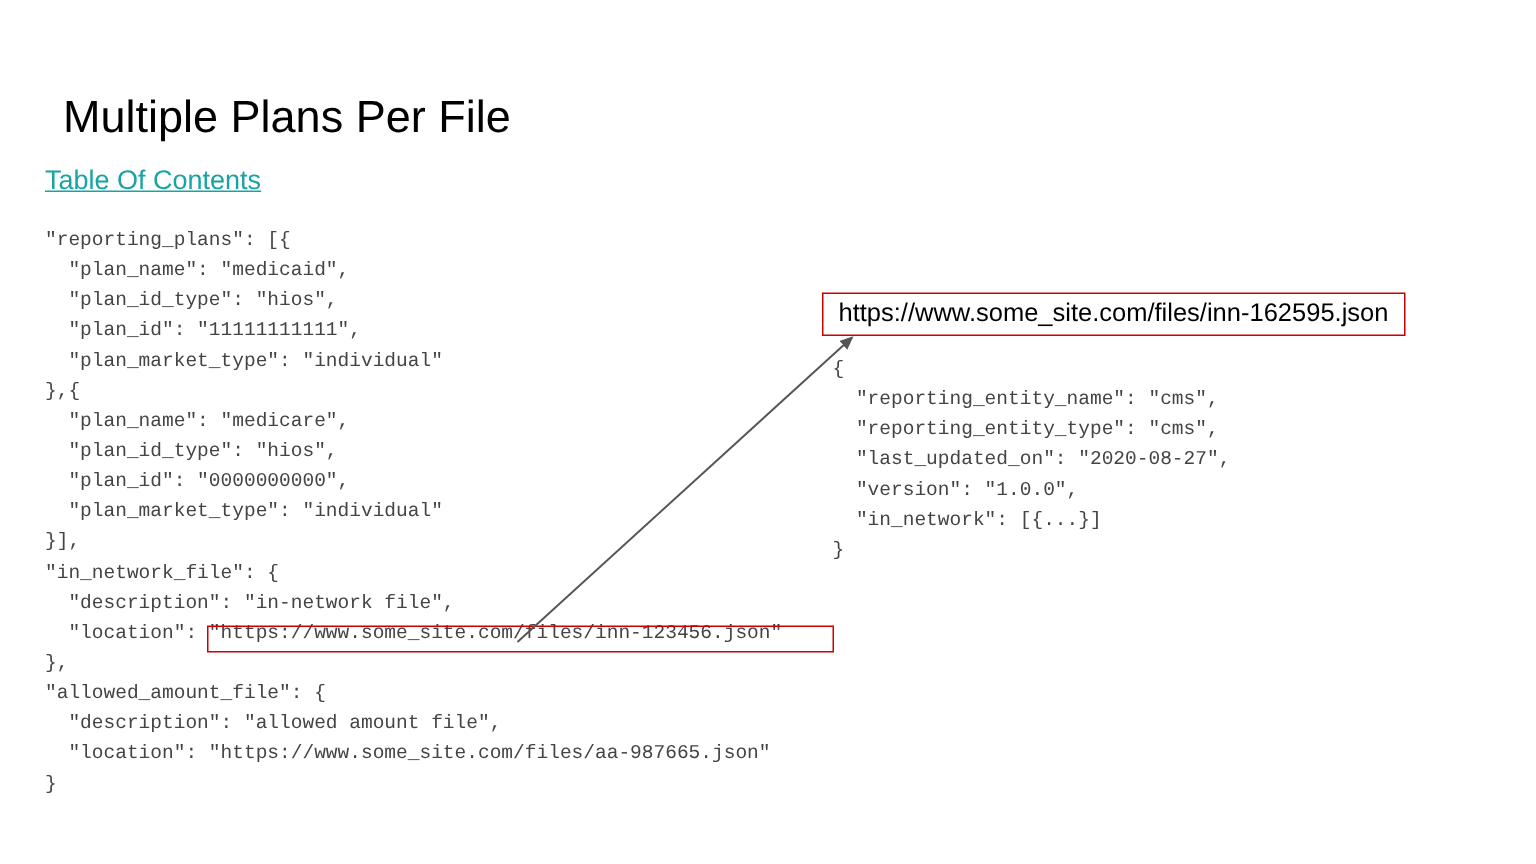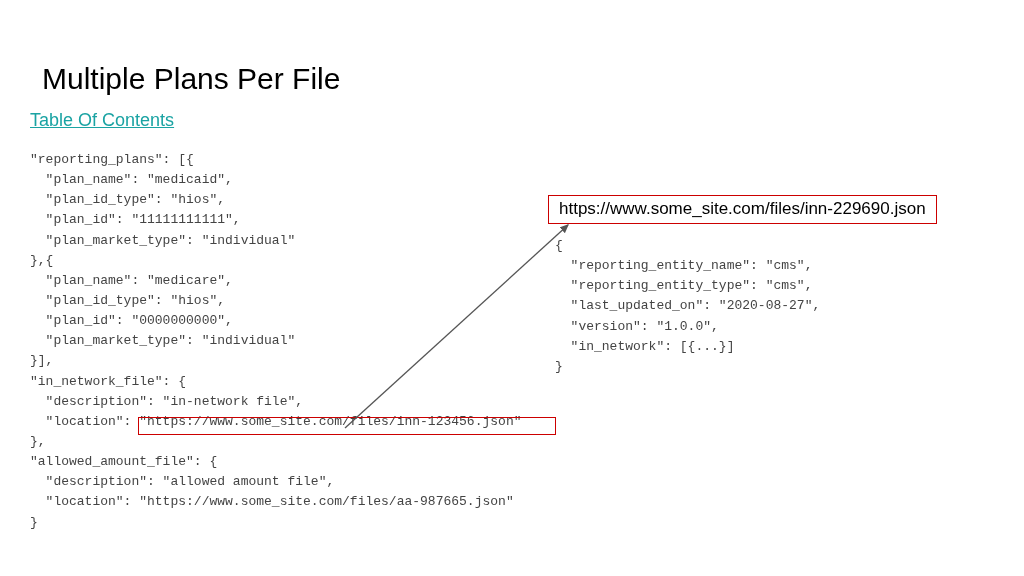--- a/index.html
+++ b/index.html
@@ -37,21 +37,21 @@
   "description": "in-network file",
   "location": "https://www.some_site.com/files/inn-123456.json"
 },
 "allowed_amount_file": {
   "description": "allowed amount file",
   "location": "https://www.some_site.com/files/aa-987665.json"
 }</pre>
 
   <div class="red-box-location"></div>
 
-  <div class="url-box">https://www.some_site.com/files/inn-229690.json</div>
+  <div class="url-box">https://www.some_site.com/files/inn-162595.json</div>
 
   <pre class="code-right">{
   "reporting_entity_name": "cms",
   "reporting_entity_type": "cms",
   "last_updated_on": "2020-08-27",
   "version": "1.0.0",
   "in_network": [{...}]
 }</pre>
 
   <svg class="arrow-svg" viewBox="0 0 1024 576">

